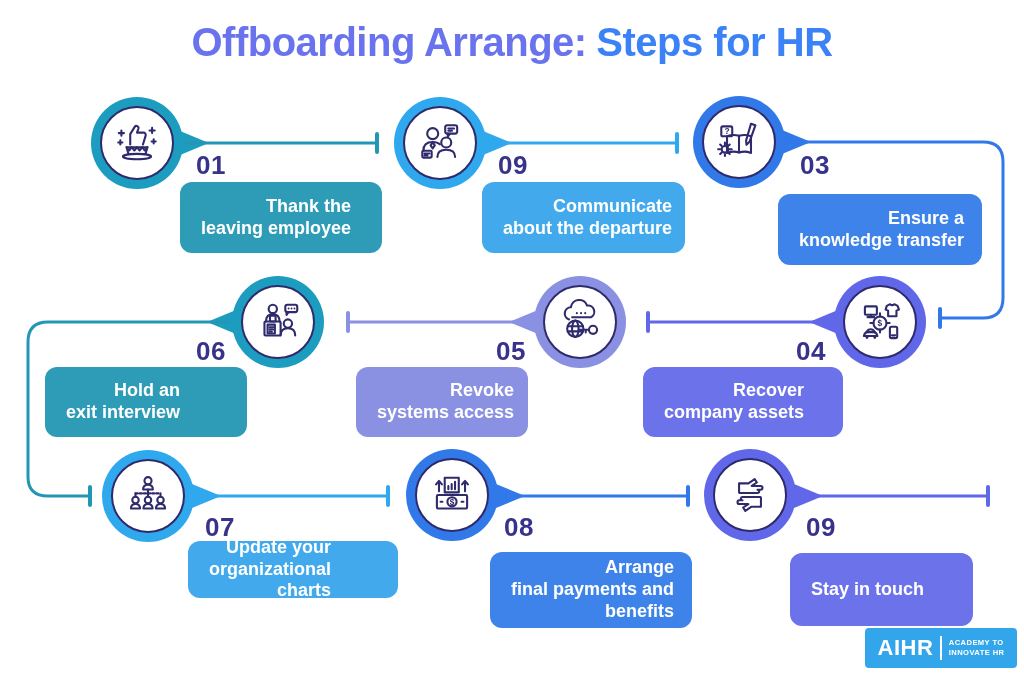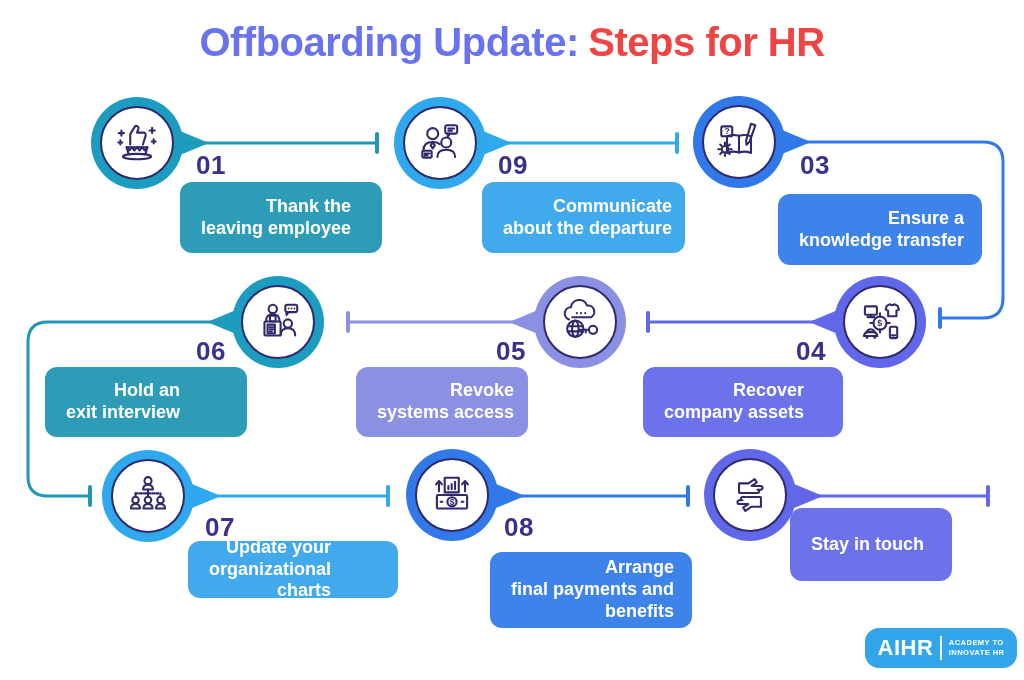--- a/index.html
+++ b/index.html
@@ -6,21 +6,21 @@
   #stage{
     position:relative;width:1024px;height:680px;overflow:hidden;background:#ffffff;
     font-family:"Liberation Sans",sans-serif;
   }
   
   .title{
     position:absolute;left:0;top:20px;width:1024px;text-align:center;
     font-size:40px;font-weight:800;letter-spacing:-0.5px;
   }
   .title .accent{color:#6A73EE;}
-  .title .dark{color:#ef4444;margin-left:.24em;}
+  .title .dark{color:#3b82f6;margin-left:.24em;}
   
   svg.wires{position:absolute;left:0;top:0;z-index:1;}
   
   .circle{
     position:absolute;width:92px;height:92px;border-radius:50%;z-index:2;
     display:flex;align-items:center;justify-content:center;
   }
   .circle-inner{
     width:70px;height:70px;border-radius:50%;background:#fff;border:2.4px solid #2F2A6B;
     display:flex;align-items:center;justify-content:center;
@@ -48,33 +48,33 @@
     color:#ffffff;font-size:18px;font-weight:700;line-height:1.22;white-space:pre-line;
   }
   .bg-teal{background:#2E9CB7;}
   .bg-lblue{background:#41A9EC;}
   .bg-blue{background:#3E83EA;margin-top:12px;}
   .bg-peri{background:#8A91E3;}
   .bg-violet{background:#6C72E9;}
   
   .logo{
     position:absolute;left:865px;top:628px;width:152px;height:40px;background:#33A5EA;
-    border-radius:14px;z-index:2;display:flex;align-items:center;justify-content:center;gap:7px;
+    border-radius:4px;z-index:2;display:flex;align-items:center;justify-content:center;gap:7px;
   }
   .logo-brand{color:#fff;font-size:22px;font-weight:800;letter-spacing:.5px;}
   .logo-div{width:1.5px;height:24px;background:#ffffff;}
   .logo-tag{display:flex;flex-direction:column;color:#fff;font-size:7.6px;font-weight:700;letter-spacing:.4px;line-height:1.35;}
 </style>
 </head>
 <body>
 
 <div id="stage">
 
   <div class="title">
-    <span class="accent">Offboarding Update:</span><span class="dark">Steps for HR</span>
+    <span class="accent">Offboarding Arrange:</span><span class="dark">Steps for HR</span>
   </div>
 
   <svg class="wires" width="1024" height="680" viewBox="0 0 1024 680">
 
     <polygon points="180,131 209,143 180,155" fill="#1C9DC0"></polygon>
     <path d="M185 143 H377" stroke="#2496B5" stroke-width="3" fill="none"></path>
     <path d="M377 134 V152" stroke="#2496B5" stroke-width="4" stroke-linecap="round" fill="none"></path>
     <polygon points="483,131 512,143 483,155" fill="#2FA8EE"></polygon>
     <path d="M488 143 H677" stroke="#2FA8EE" stroke-width="3" fill="none"></path>
     <path d="M677 134 V152" stroke="#2FA8EE" stroke-width="4" stroke-linecap="round" fill="none"></path>
@@ -278,21 +278,21 @@
 
   <div class="circle ring-violet" style="left:704px;top:449px">
     <div class="circle-inner">
       <svg class="ic" viewBox="0 0 48 48">
         <path d="M13.5 21.5V12.8h9l6-4 2.1 3.2-5 3.3h8.6a1.8 1.8 0 0 1 0 3.6h-3a1.6 1.6 0 0 1 0 3.2H14z"></path>
         <path d="M34.5 26.5v8.7h-9l-6 4-2.1-3.2 5-3.3h-8.6a1.8 1.8 0 0 1 0-3.6h3a1.6 1.6 0 0 1 0-3.2H34z"></path>
       </svg>
     </div>
   </div>
   <div class="num" style="left:806px;top:512px">09</div>
-  <div class="box bg-violet" style="left:790px;top:508px;width:162px;height:73px">
+  <div class="box bg-violet" style="left:790px;top:553px;width:183px;height:73px">
     <span class="box-text">Stay in touch</span>
   </div>
 
   <div class="logo">
     <span class="logo-brand">AIHR</span>
     <span class="logo-div"></span>
     <span class="logo-tag">
       <span>ACADEMY TO</span>
       <span>INNOVATE HR</span>
     </span>

